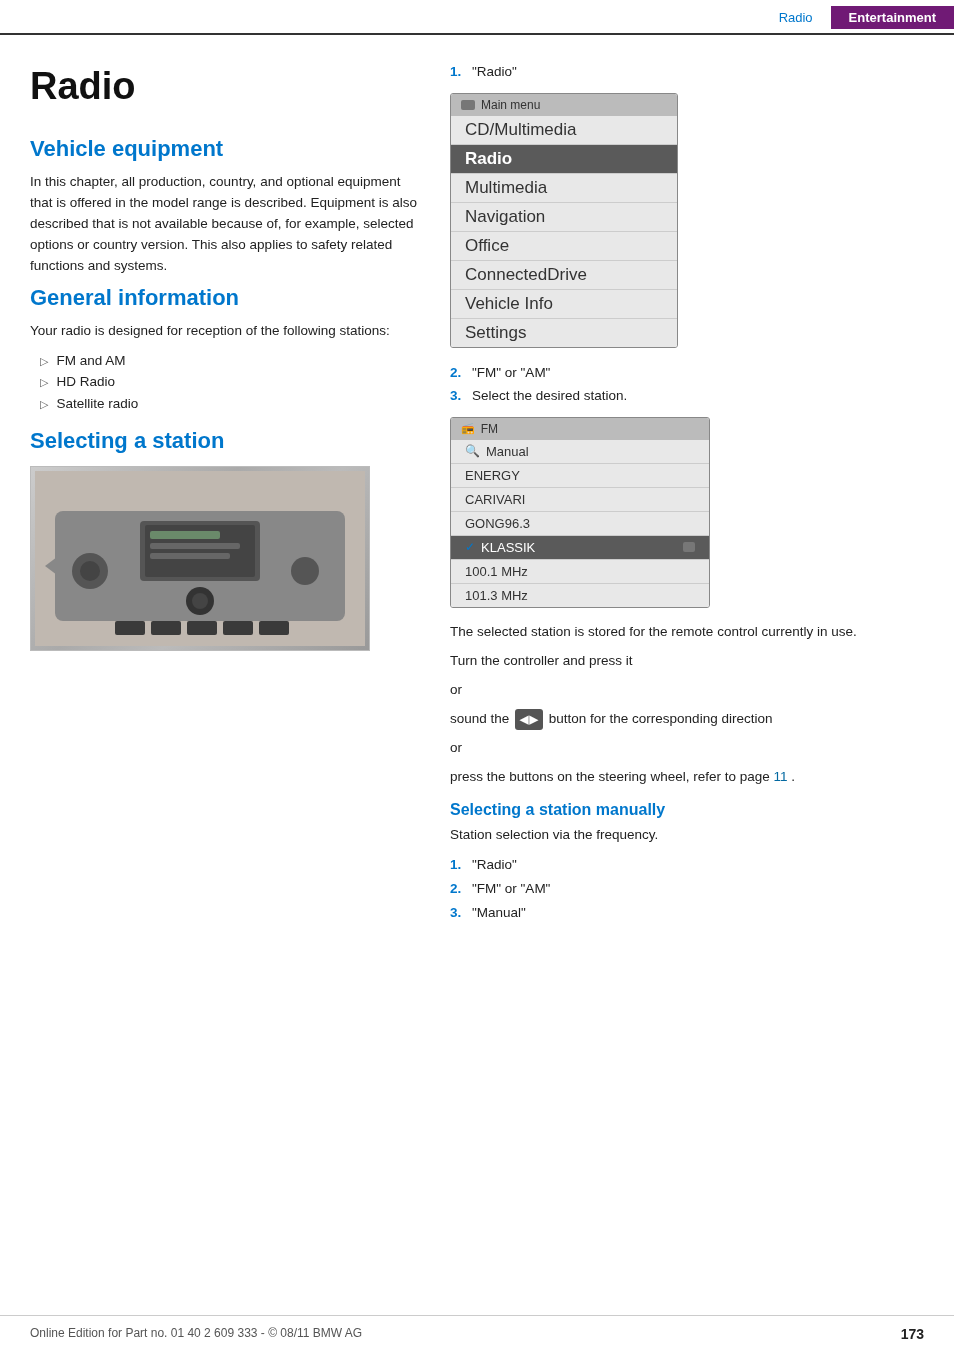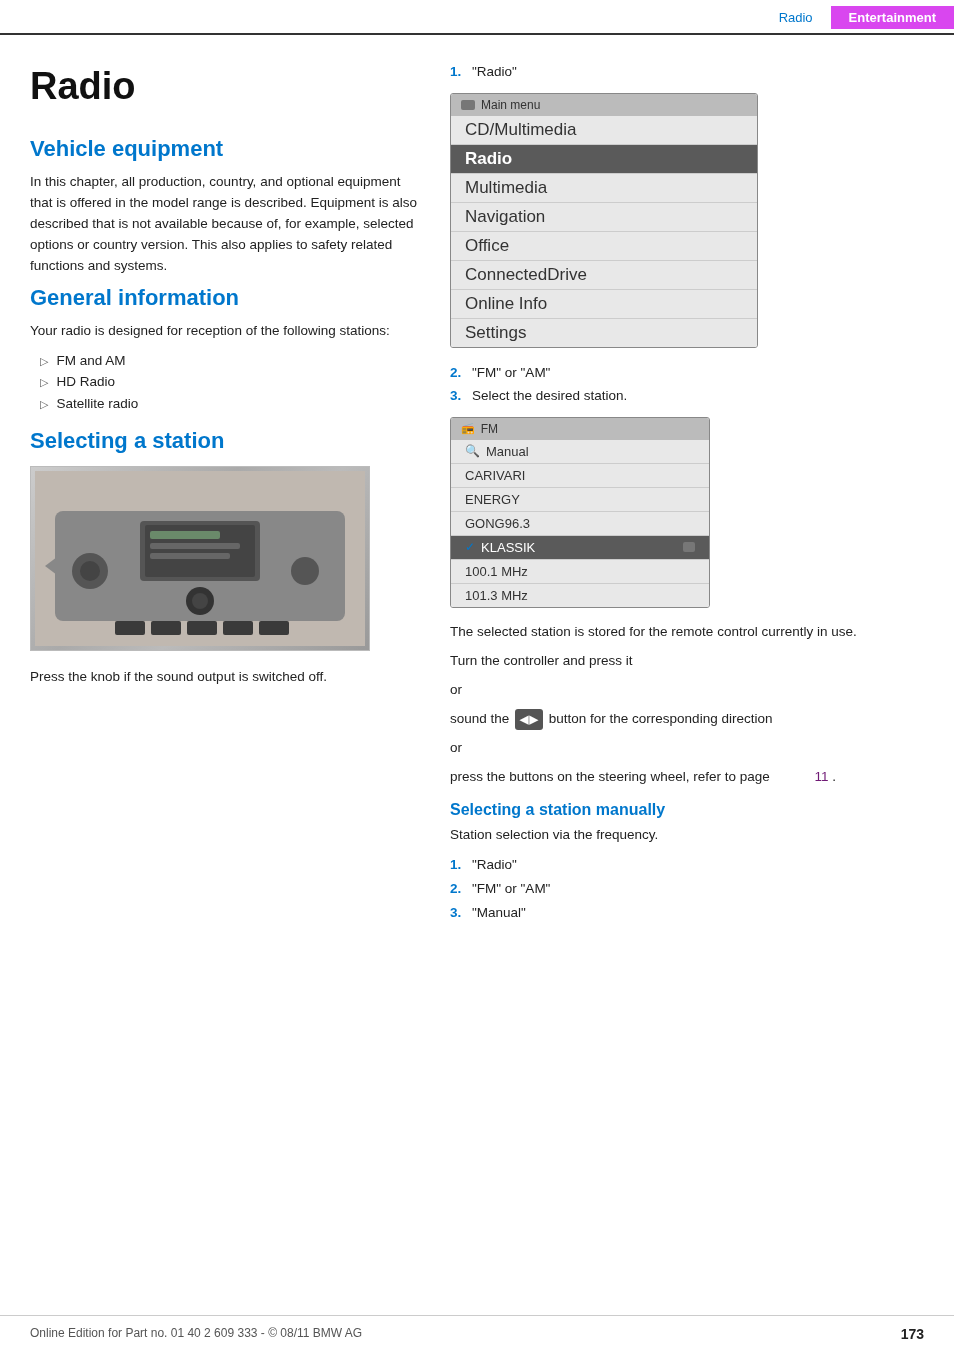--- a/index.html
+++ b/index.html
@@ -25,21 +25,21 @@
     .header-tabs {
       display: flex;
       gap: 0;
     }
     .header-tab {
       padding: 4px 18px;
       font-size: 13px;
       color: #333;
     }
     .header-tab.active {
-      background: #d946ef;
+      background: #701a75;
       color: #fff;
       font-weight: bold;
     }
     .header-tab.inactive {
       color: #0077cc;
     }
 
     
     .page-content {
       display: flex;
@@ -156,21 +156,21 @@
       flex-shrink: 0;
       min-width: 16px;
     }
 
     
     .menu-box {
       border: 1px solid #888;
       border-radius: 3px;
       overflow: hidden;
       margin: 8px 0 14px 0;
-      width: 308px;
+      width: 228px;
       font-size: 13px;
     }
     .menu-title-bar {
       background: #bbb;
       padding: 4px 10px;
       font-size: 12px;
       color: #333;
       display: flex;
       align-items: center;
       gap: 6px;
@@ -275,23 +275,22 @@
       font-size: 12px;
       color: #555;
     }
     .page-number {
       font-size: 14px;
       font-weight: bold;
       color: #222;
     }
 
     .link-text {
-      color: #701a75;
+      color: #0369a1;
       text-decoration: none;
-      margin-left: 41px;
     }
   </style>
 </head>
 <body>
 
 <div class="header-bar">
   <div class="header-tabs">
     <span class="header-tab inactive">Radio</span>
     <span class="header-tab active">Entertainment</span>
   </div>
@@ -353,21 +352,20 @@
           <circle cx="55" cy="100" r="18" fill="#555"></circle>
           <circle cx="55" cy="100" r="10" fill="#444"></circle>
 
           <circle cx="270" cy="100" r="14" fill="#555"></circle>
 
           <polygon points="30,80 10,95 30,110" fill="#888"></polygon>
         </svg>
       </div>
     </div>
 
-    <p class="body-text">Press the knob if the sound output is switched off.</p>
 
   </div>
 
   <div class="right-col">
 
     <ul class="numbered-list">
       <li>
         <span class="num">1.</span>
         <span>"Radio"</span>
       </li>
@@ -377,21 +375,21 @@
       <div class="menu-title-bar">
         <span class="menu-icon-small"></span>
         <span>Main menu</span>
       </div>
       <div class="menu-item">CD/Multimedia</div>
       <div class="menu-item highlighted">Radio</div>
       <div class="menu-item">Multimedia</div>
       <div class="menu-item">Navigation</div>
       <div class="menu-item">Office</div>
       <div class="menu-item">ConnectedDrive</div>
-      <div class="menu-item">Online Info</div>
+      <div class="menu-item">Vehicle Info</div>
       <div class="menu-item last">Settings</div>
     </div>
 
     <ul class="numbered-list">
       <li>
         <span class="num">2.</span>
         <span>"FM" or "AM"</span>
       </li>
       <li>
         <span class="num">3.</span>
@@ -402,24 +400,24 @@
     <div class="fm-box">
       <div class="fm-title-bar">
         <span style="font-size:11px; color:#555;">📻</span>
         <span>FM</span>
       </div>
       <div class="fm-item">
         <span style="color:#555; font-size:12px;">🔍</span>
         <span>Manual</span>
       </div>
       <div class="fm-item">
+        <span>ENERGY</span>
+      </div>
+      <div class="fm-item">
         <span>CARIVARI</span>
-      </div>
-      <div class="fm-item">
-        <span>ENERGY</span>
       </div>
       <div class="fm-item">
         <span>GONG96.3</span>
       </div>
       <div class="fm-item highlighted">
         <span class="fm-check">✓</span>
         <span>KLASSIK</span>
         <span class="fm-icon-small" style="background:#777; margin-left:auto;"></span>
       </div>
       <div class="fm-item">

